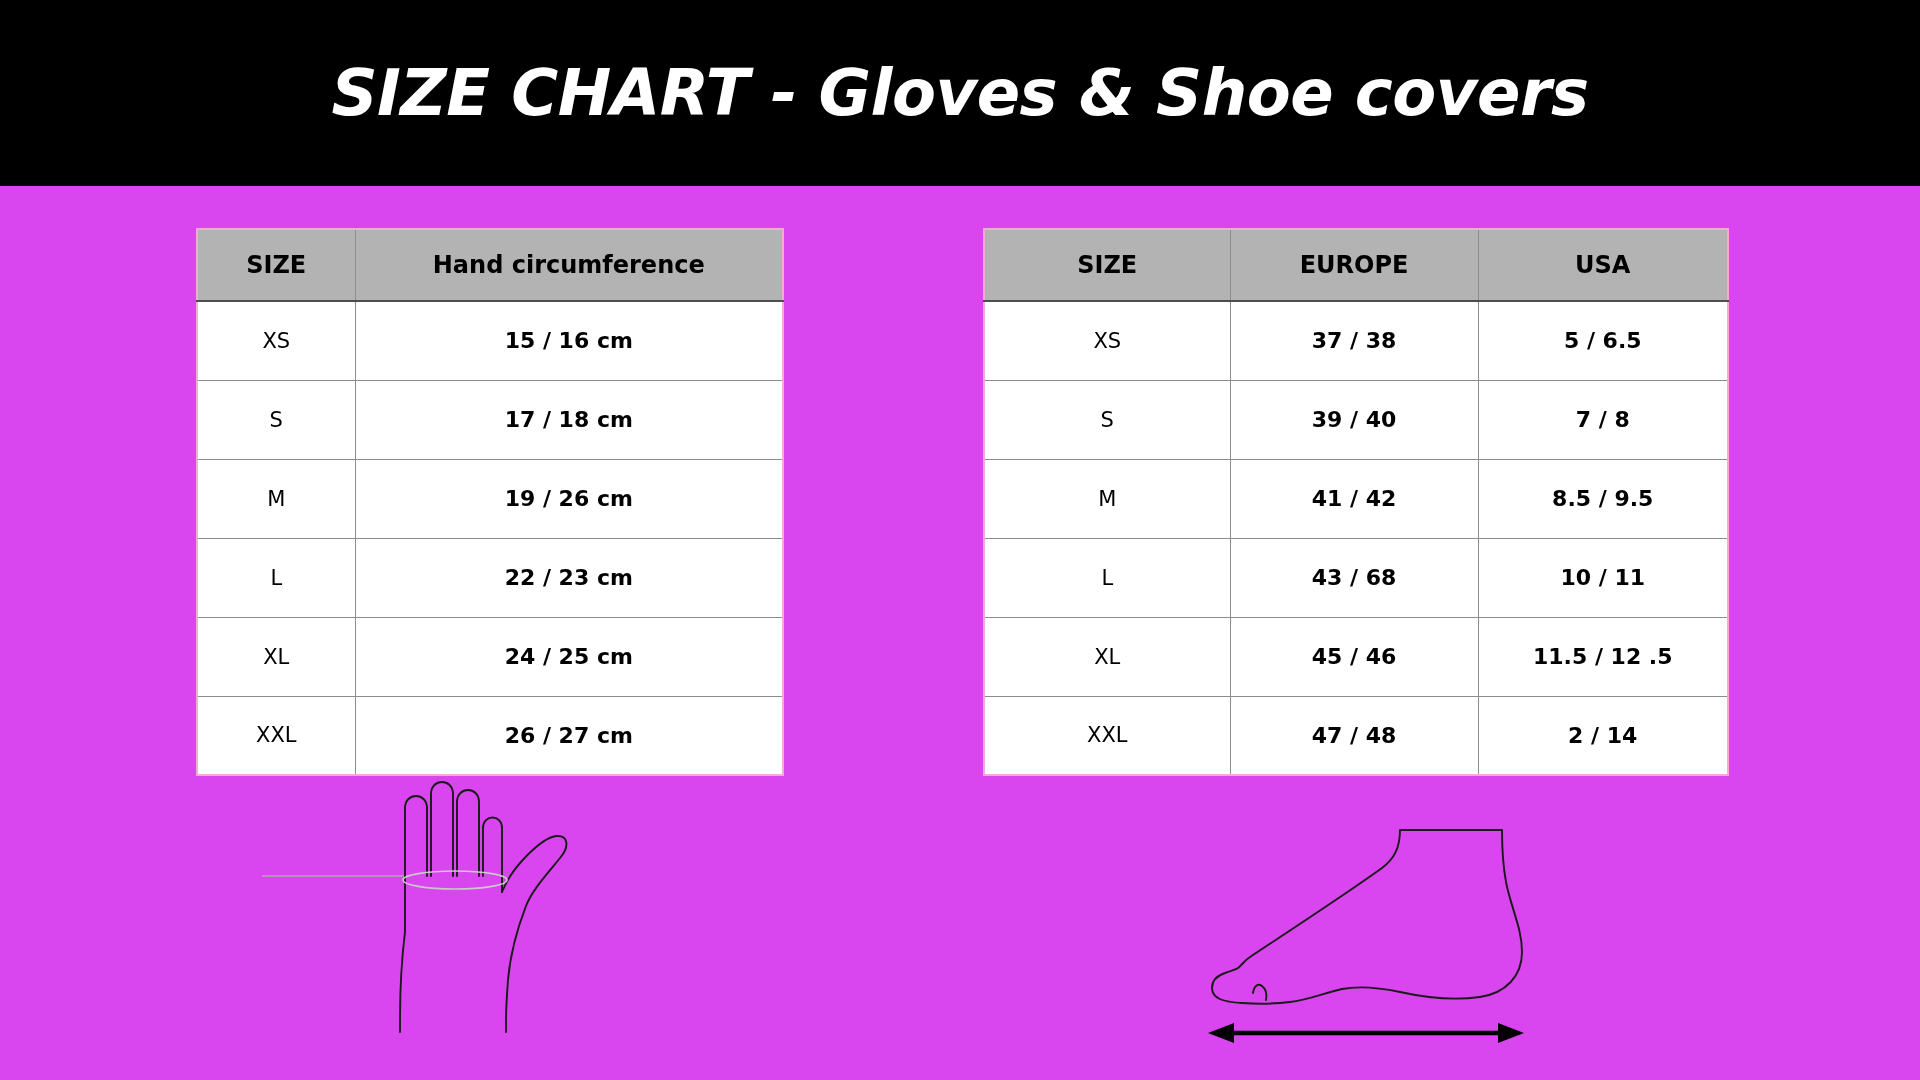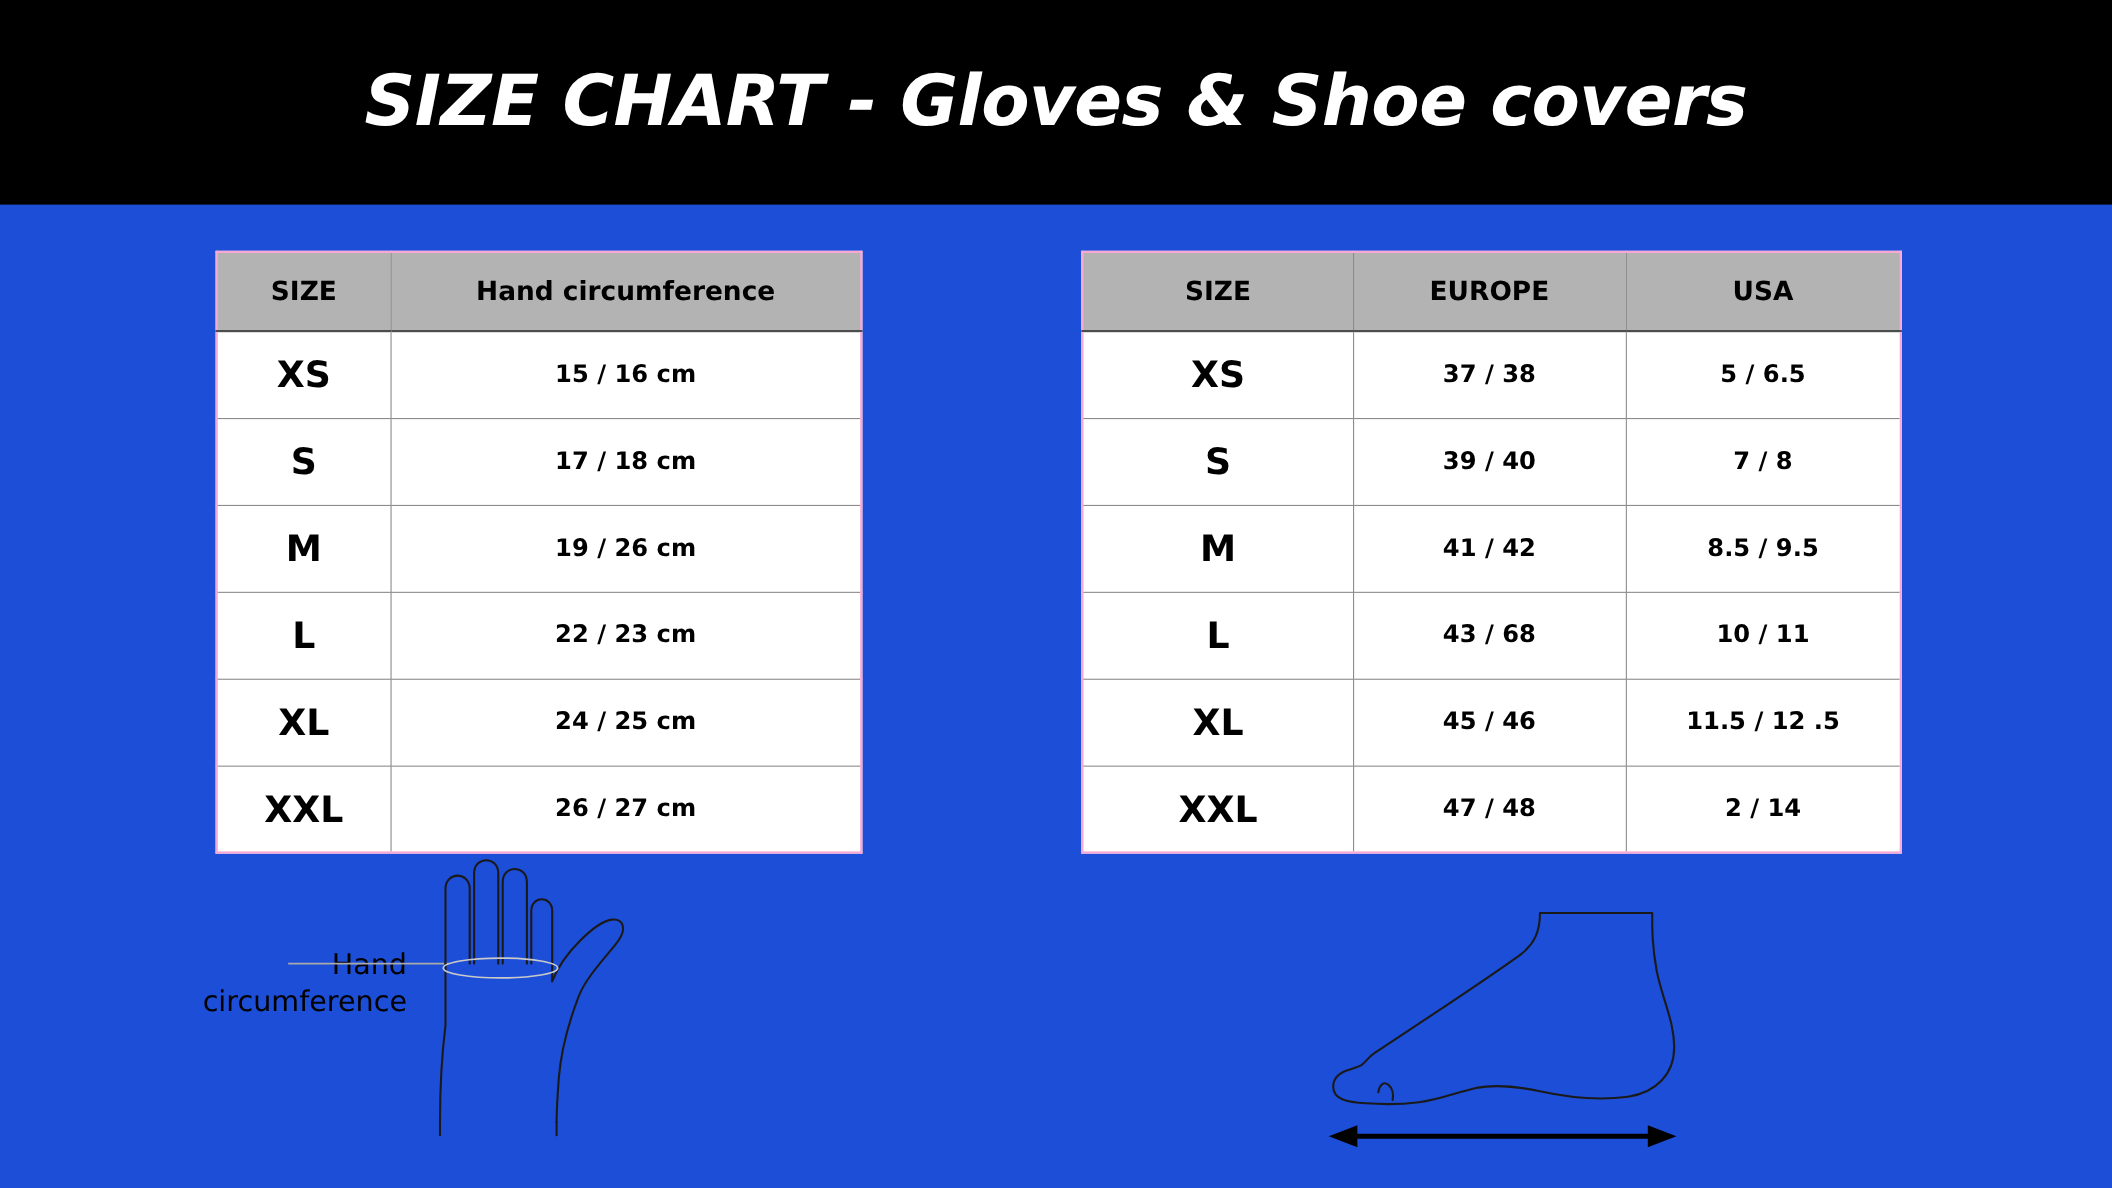--- a/index.html
+++ b/index.html
@@ -5,21 +5,21 @@
   * { margin:0; padding:0; box-sizing:border-box; }
   html, body {
     width:1920px; height:1080px;
     background:#ffffff;
     font-family:"Liberation Sans", sans-serif;
     overflow:hidden;
   }
   #page {
     position:relative;
     width:1920px; height:1080px;
-    background:#1d4ed8;
+    background:#d946ef;
   }
 
   
   .banner {
     position:absolute;
     left:0; top:0;
     width:1920px; height:186px;
     background:#000000;
     display:flex;
     align-items:center;
@@ -55,22 +55,22 @@
     font-weight:bold;
     height:72px;
     border-bottom:2px solid #4d4d4d;
   }
   .tbl tbody td {
     height:79px;
     font-size:22px;
     font-weight:bold;
   }
   .tbl tbody td.size-cell {
-    font-weight:bold;
-    font-size:33px;
+    font-weight:normal;
+    font-size:21px;
     margin-top:32px;
   }
 
   #gloves-table { left:196px; top:228px; }
   #gloves-table .c-size { width:158px; }
   #gloves-table .c-val  { width:428px; }
 
   #shoes-table { left:983px; top:228px; }
   #shoes-table .c-size { width:246px; }
   #shoes-table .c-eur  { width:248px; }
@@ -171,24 +171,20 @@
         <td>11.5 / 12 .5</td>
       </tr>
       <tr>
         <td class="size-cell">XXL</td>
         <td>47 / 48</td>
         <td>2 / 14</td>
       </tr>
     </tbody>
   </table>
 
-  <div class="callout">
-    <div>Hand</div>
-    <div>circumference</div>
-  </div>
 
   <svg class="illus" id="hand-illustration" viewBox="0 0 480 290">
 
     <line x1="112" y1="96" x2="258" y2="96" stroke="#aaaaaa" stroke-width="1.6"></line>
 
     <g fill="none" stroke="#1a1a1a" stroke-width="1.9" stroke-linejoin="round" stroke-linecap="round">
 
       <path d="M255,96 L255,28 C255,12 277,12 277,28 L277,96"></path>
 
       <path d="M281,96 L281,14 C281,-2 303,-2 303,14 L303,96"></path>

